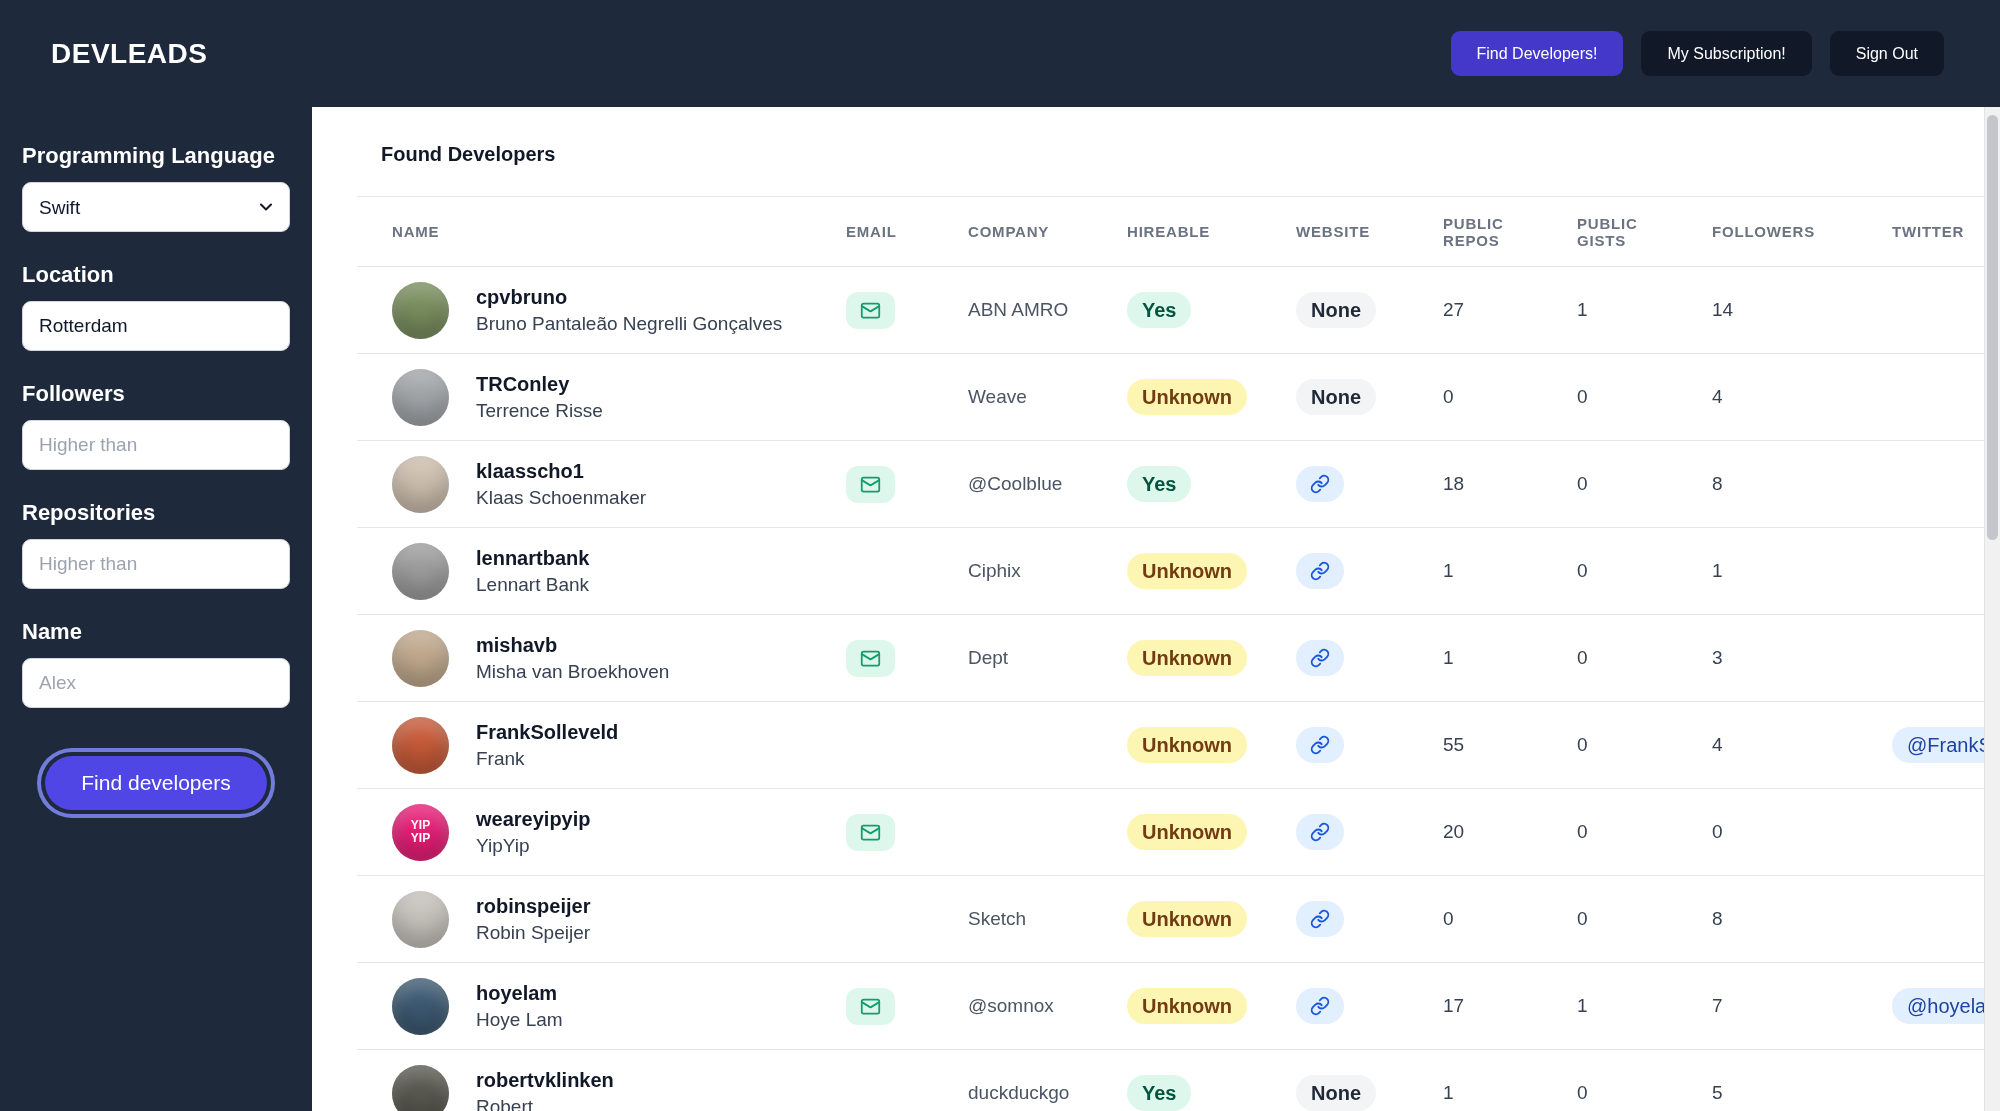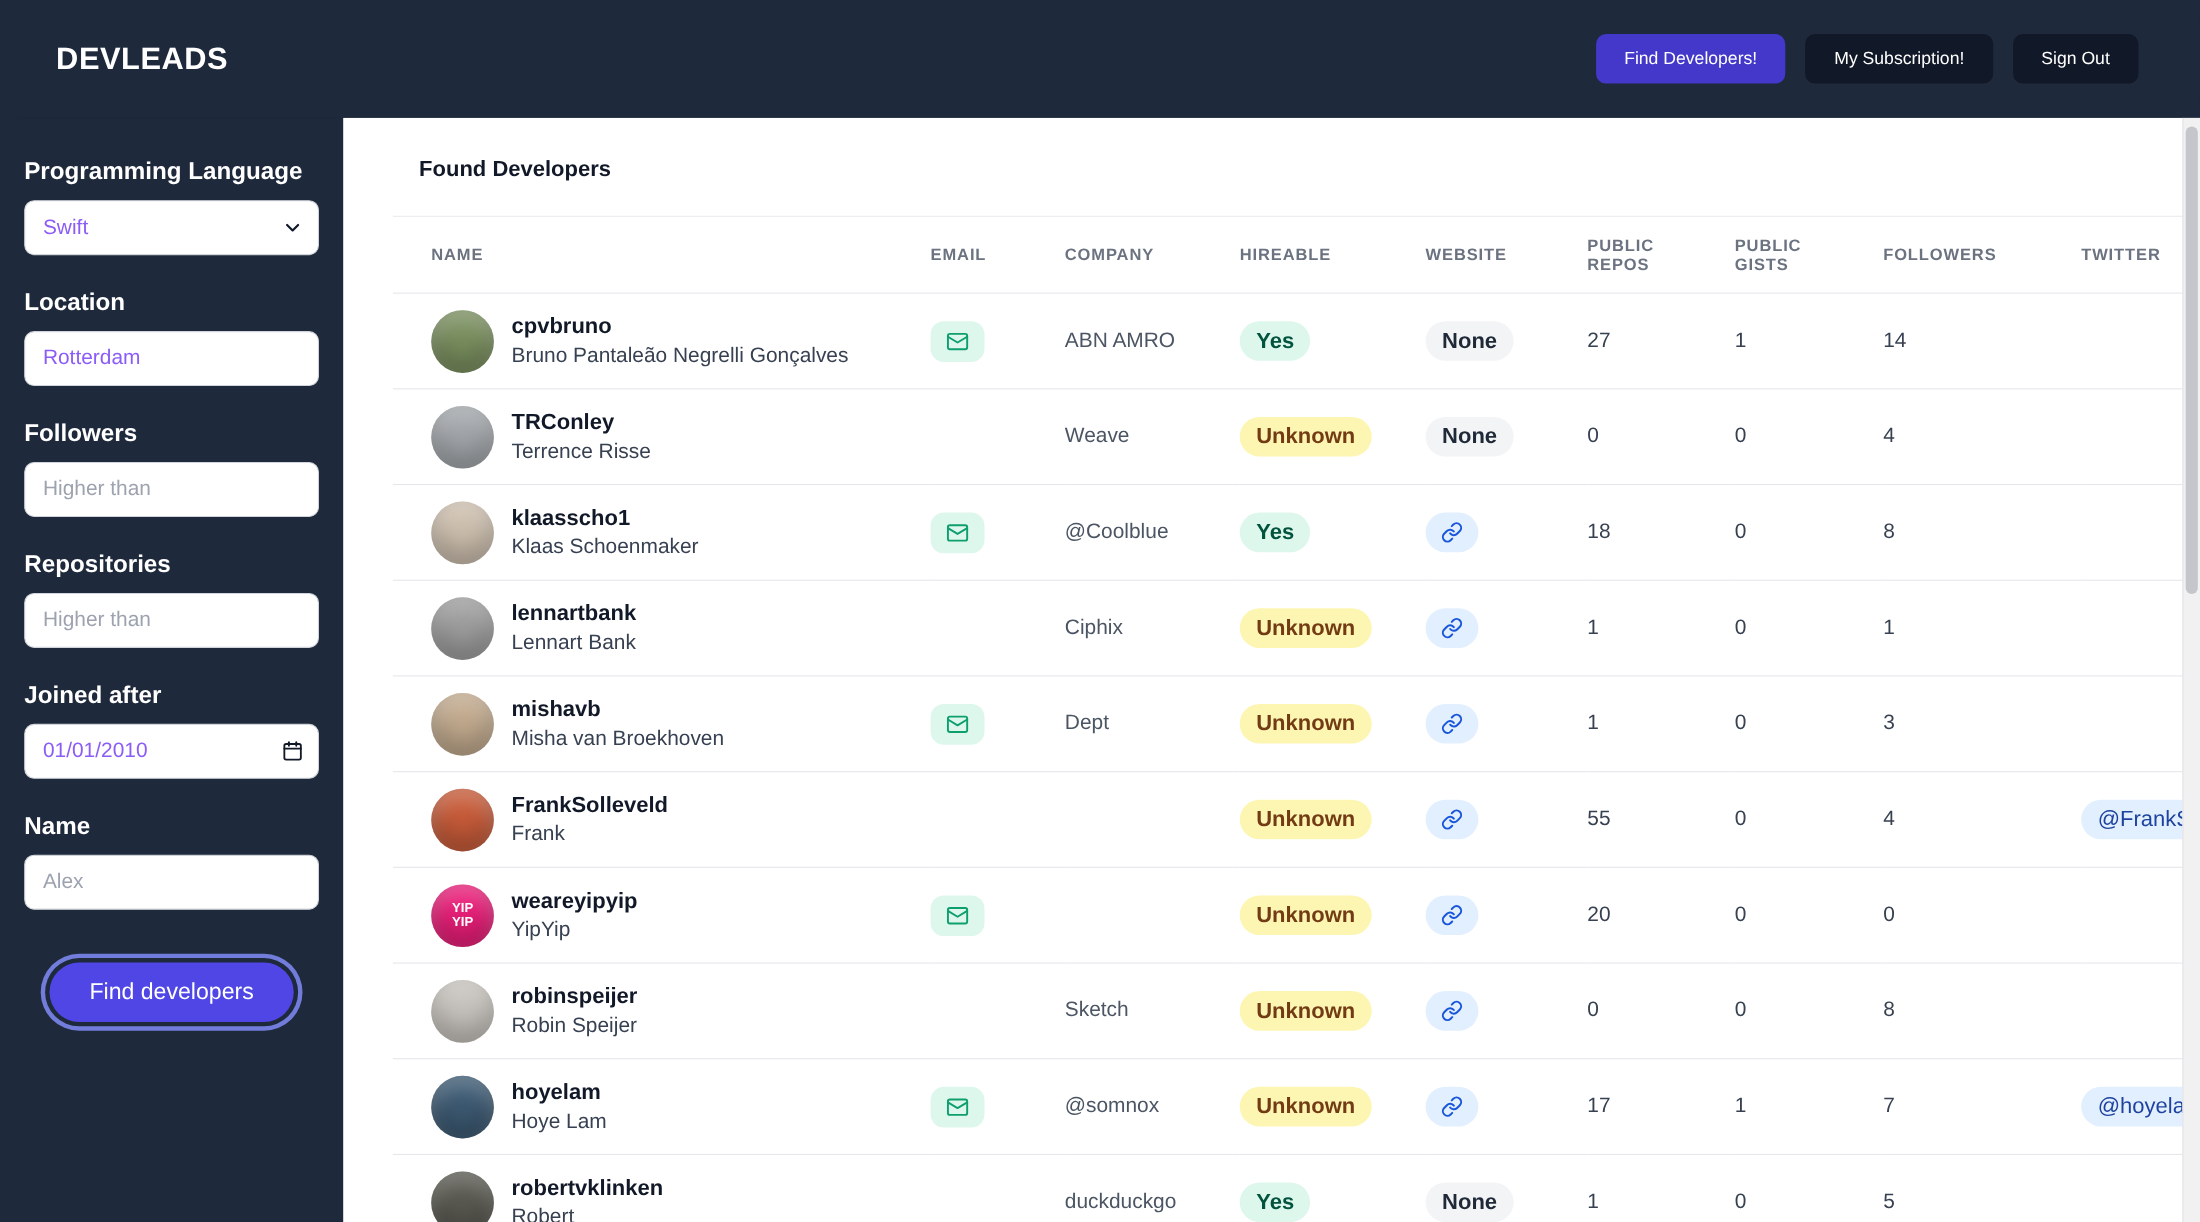--- a/index.html
+++ b/index.html
@@ -41,21 +41,21 @@
   .field { margin-top: 30px; }
   .field:first-child { margin-top: 0; }
   .field label {
     display: block; color: #ffffff;
     font-size: 22px; font-weight: 600; margin-bottom: 13px;
   }
   .control-wrap { position: relative; }
   .sidebar input, .sidebar select {
     width: 100%; height: 50px;
     border: 1px solid #d1d5db; border-radius: 9px;
-    background: #ffffff; color: #8b5cf6;
+    background: #ffffff; color: #0f172a;
     font-family: "Liberation Sans", sans-serif;
     font-size: 19px; padding: 0 16px;
     appearance: none; -webkit-appearance: none;
   }
   .sidebar input::placeholder { color: #9ca3af; }
   .ctrl-icon {
     position: absolute; right: 14px; top: 50%; transform: translateY(-50%);
     display: flex; align-items: center; pointer-events: none;
   }
   .find-btn {
@@ -84,21 +84,21 @@
     border-top: 1px solid #e5e7eb; border-bottom: 1px solid #e5e7eb;
     padding-right: 40px;
   }
   .dev-table th.c-name { padding-left: 35px; }
   .dev-table tbody td {
     height: 87px; vertical-align: middle;
     border-bottom: 1px solid #e5e7eb;
     padding-right: 30px;
   }
   td.c-name { padding-left: 35px; }
-  .namecell { display: flex; align-items: center; gap: 16px; }
+  .namecell { display: flex; align-items: center; gap: 27px; }
   .avatar {
     width: 57px; height: 57px; border-radius: 50%;
     flex: 0 0 57px; display: flex; align-items: center; justify-content: center;
     box-shadow: inset 0 -14px 22px rgba(0,0,0,0.25), inset 0 10px 16px rgba(255,255,255,0.25);
     overflow: hidden;
   }
   .avlabel { width: 36px; color: #fff; font-size: 12px; font-weight: 800; line-height: 1.1; text-align: center; }
   .username { font-size: 20px; font-weight: 700; color: #111827; line-height: 1.35; }
   .fullname { font-size: 19px; color: #374151; line-height: 1.35; }
   .c-company { font-size: 19px; color: #4b5563; }
@@ -171,34 +171,20 @@
       <div class="field">
         <label>Followers</label>
         <input type="text" placeholder="Higher than" style="">
       </div>
 
       <div class="field">
         <label>Repositories</label>
         <input type="text" placeholder="Higher than" style="">
       </div>
 
-      <div class="field">
-        <label>Joined after</label>
-        <div class="control-wrap">
-          <input type="text" value="01/01/2010" style="">
-          <span class="ctrl-icon">
-            <svg width="20" height="20" viewBox="0 0 24 24" fill="none" stroke="#111827" stroke-width="2" stroke-linecap="round" stroke-linejoin="round">
-                <rect x="3" y="4" width="18" height="17" rx="2"></rect>
-                <line x1="16" y1="2" x2="16" y2="6"></line>
-                <line x1="8" y1="2" x2="8" y2="6"></line>
-                <line x1="3" y1="9" x2="21" y2="9"></line>
-              </svg>
-          </span>
-        </div>
-      </div>
 
       <div class="field">
         <label>Name</label>
         <input type="text" placeholder="Alex" style="">
       </div>
 
       <button class="find-btn">Find developers</button>
     </aside>
 
     <main class="panel">

